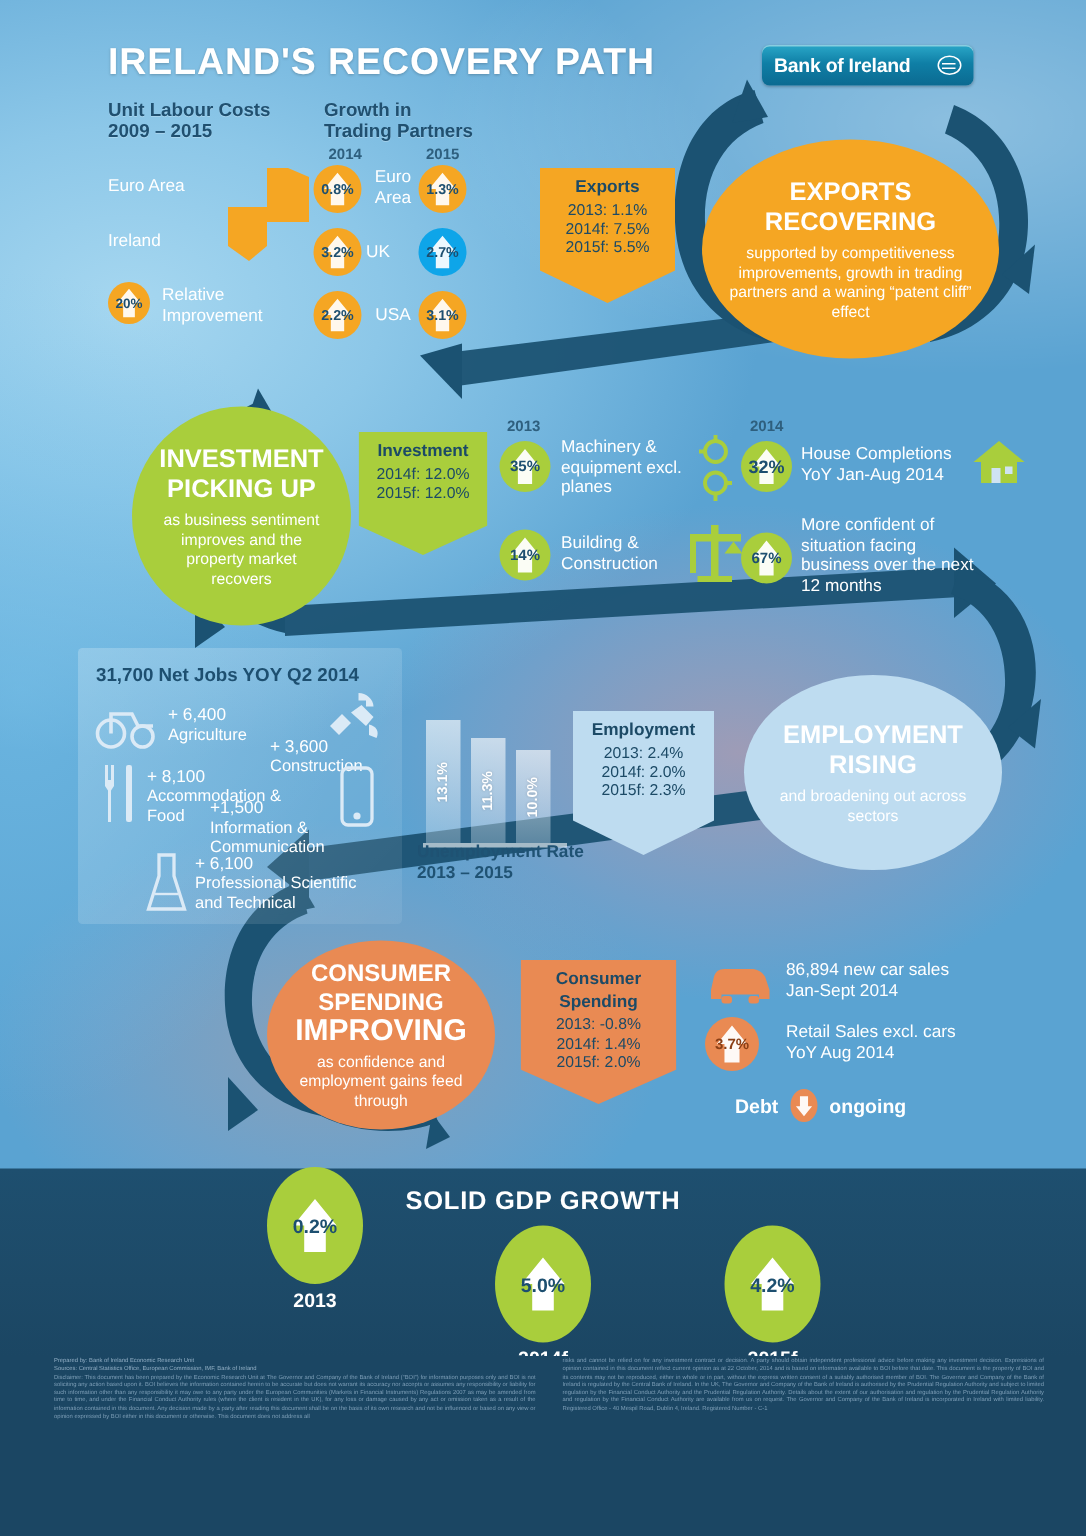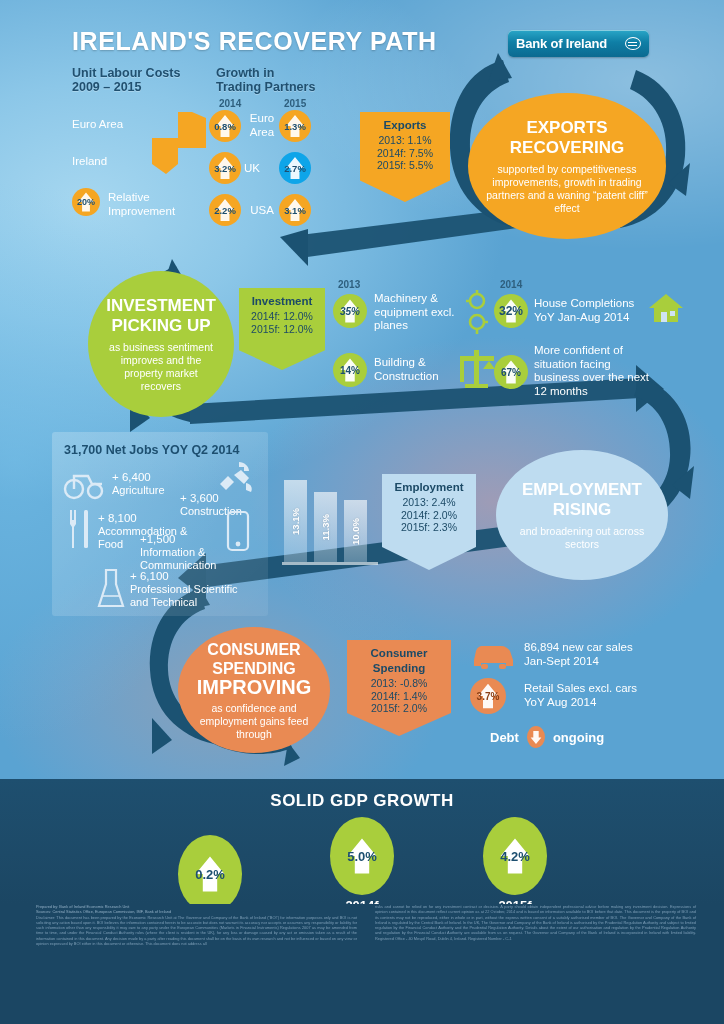--- a/index.html
+++ b/index.html
@@ -288,21 +288,21 @@
 
   <div class="shield" style="left:239px; top:288px; width:86px; height:82px; background:#a9ce3c;">
     <div class="st">Investment</div>
     <div class="sv">2014f: 12.0%</div>
     <div class="sv">2015f: 12.0%</div>
   </div>
 
   <div class="lbl-dark" style="left:338px; top:278px; font-size:10px; color:#2e5f7e;">2013</div>
   <div class="lbl-dark" style="left:500px; top:278px; font-size:10px; color:#2e5f7e;">2014</div>
 
-  <div class="circ" style="left:333px; top:294px; width:34px; height:34px; background:#a9ce3c;font-style:italic;">
+  <div class="circ" style="left:333px; top:294px; width:34px; height:34px; background:#a9ce3c;">
     <svg class="arrow" viewBox="0 0 20 24">
         <path class="arrow-white" d="M10 1 L19 12 L14.5 12 L14.5 23 L5.5 23 L5.5 12 L1 12 Z" opacity="0.95"></path>
       </svg>
     <span class="lbl" style="font-size:10px; color:#1d4f70;">35%</span>
   </div>
   <div class="lbl-white" style="left:374px; top:292px; width:86px;">Machinery &amp; equipment excl. planes</div>
   <svg style="position:absolute; left:462px; top:288px; width:30px; height:48px;" viewBox="0 0 30 48">
     <g fill="none" stroke="#a9ce3c" stroke-width="2.6">
       <circle cx="15" cy="13" r="7"></circle>
         <circle cx="15" cy="34" r="7"></circle>
@@ -410,20 +410,24 @@
       <span>13.1%</span>
     </div>
     <div class="ubar" style="left:32px; height:70px;">
       <span>11.3%</span>
     </div>
     <div class="ubar" style="left:62px; height:62px;">
       <span>10.0%</span>
     </div>
     <div class="ubase"></div>
   </div>
+  <div class="lbl-dark" style="left:278px; top:562px; width:120px; color:#1f5273;">
+    <div>Unemployment Rate</div>
+    <div>2013 – 2015</div>
+  </div>
 
   <div class="shield" style="left:382px; top:474px; width:94px; height:96px; background:#bedcf0;">
     <div class="st">Employment</div>
     <div class="sv">2013: 2.4%</div>
     <div class="sv">2014f: 2.0%</div>
     <div class="sv">2015f: 2.3%</div>
   </div>
 
   <div class="hub" style="left:496px; top:450px; width:172px; height:130px; background:#bedcf0;">
     <div class="ht">EMPLOYMENT</div>
@@ -473,21 +477,21 @@
       <svg viewBox="0 0 20 24" style="position:absolute; left:3px; top:2.5px; width:12px; height:17px;">
         <path fill="#fff" d="M10 23 L19 12 L14.5 12 L14.5 1 L5.5 1 L5.5 12 L1 12 Z" opacity="0.95"></path>
       </svg>
     </span>
     <span style="color:#fff; font-size:13px; font-weight:bold;">ongoing</span>
   </div>
 
   <div class="gdp-band"></div>
   <div class="gdp-title">SOLID GDP GROWTH</div>
 
-  <div class="gdp-item" style="left:155px; top:835px;text-align:right;">
+  <div class="gdp-item" style="left:155px; top:778px;">
     <div class="gdp-oval">
       <svg style="position:absolute; left:16px; top:6px; width:32px; height:66px;" viewBox="0 0 20 24">
         <path fill="#fff" d="M10 1 L19 12 L14.5 12 L14.5 23 L5.5 23 L5.5 12 L1 12 Z"></path>
       </svg>
       <span class="pct">0.2%</span>
     </div>
     <div class="gdp-year">2013</div>
   </div>
 
   <div class="gdp-item" style="left:307px; top:817px;">

